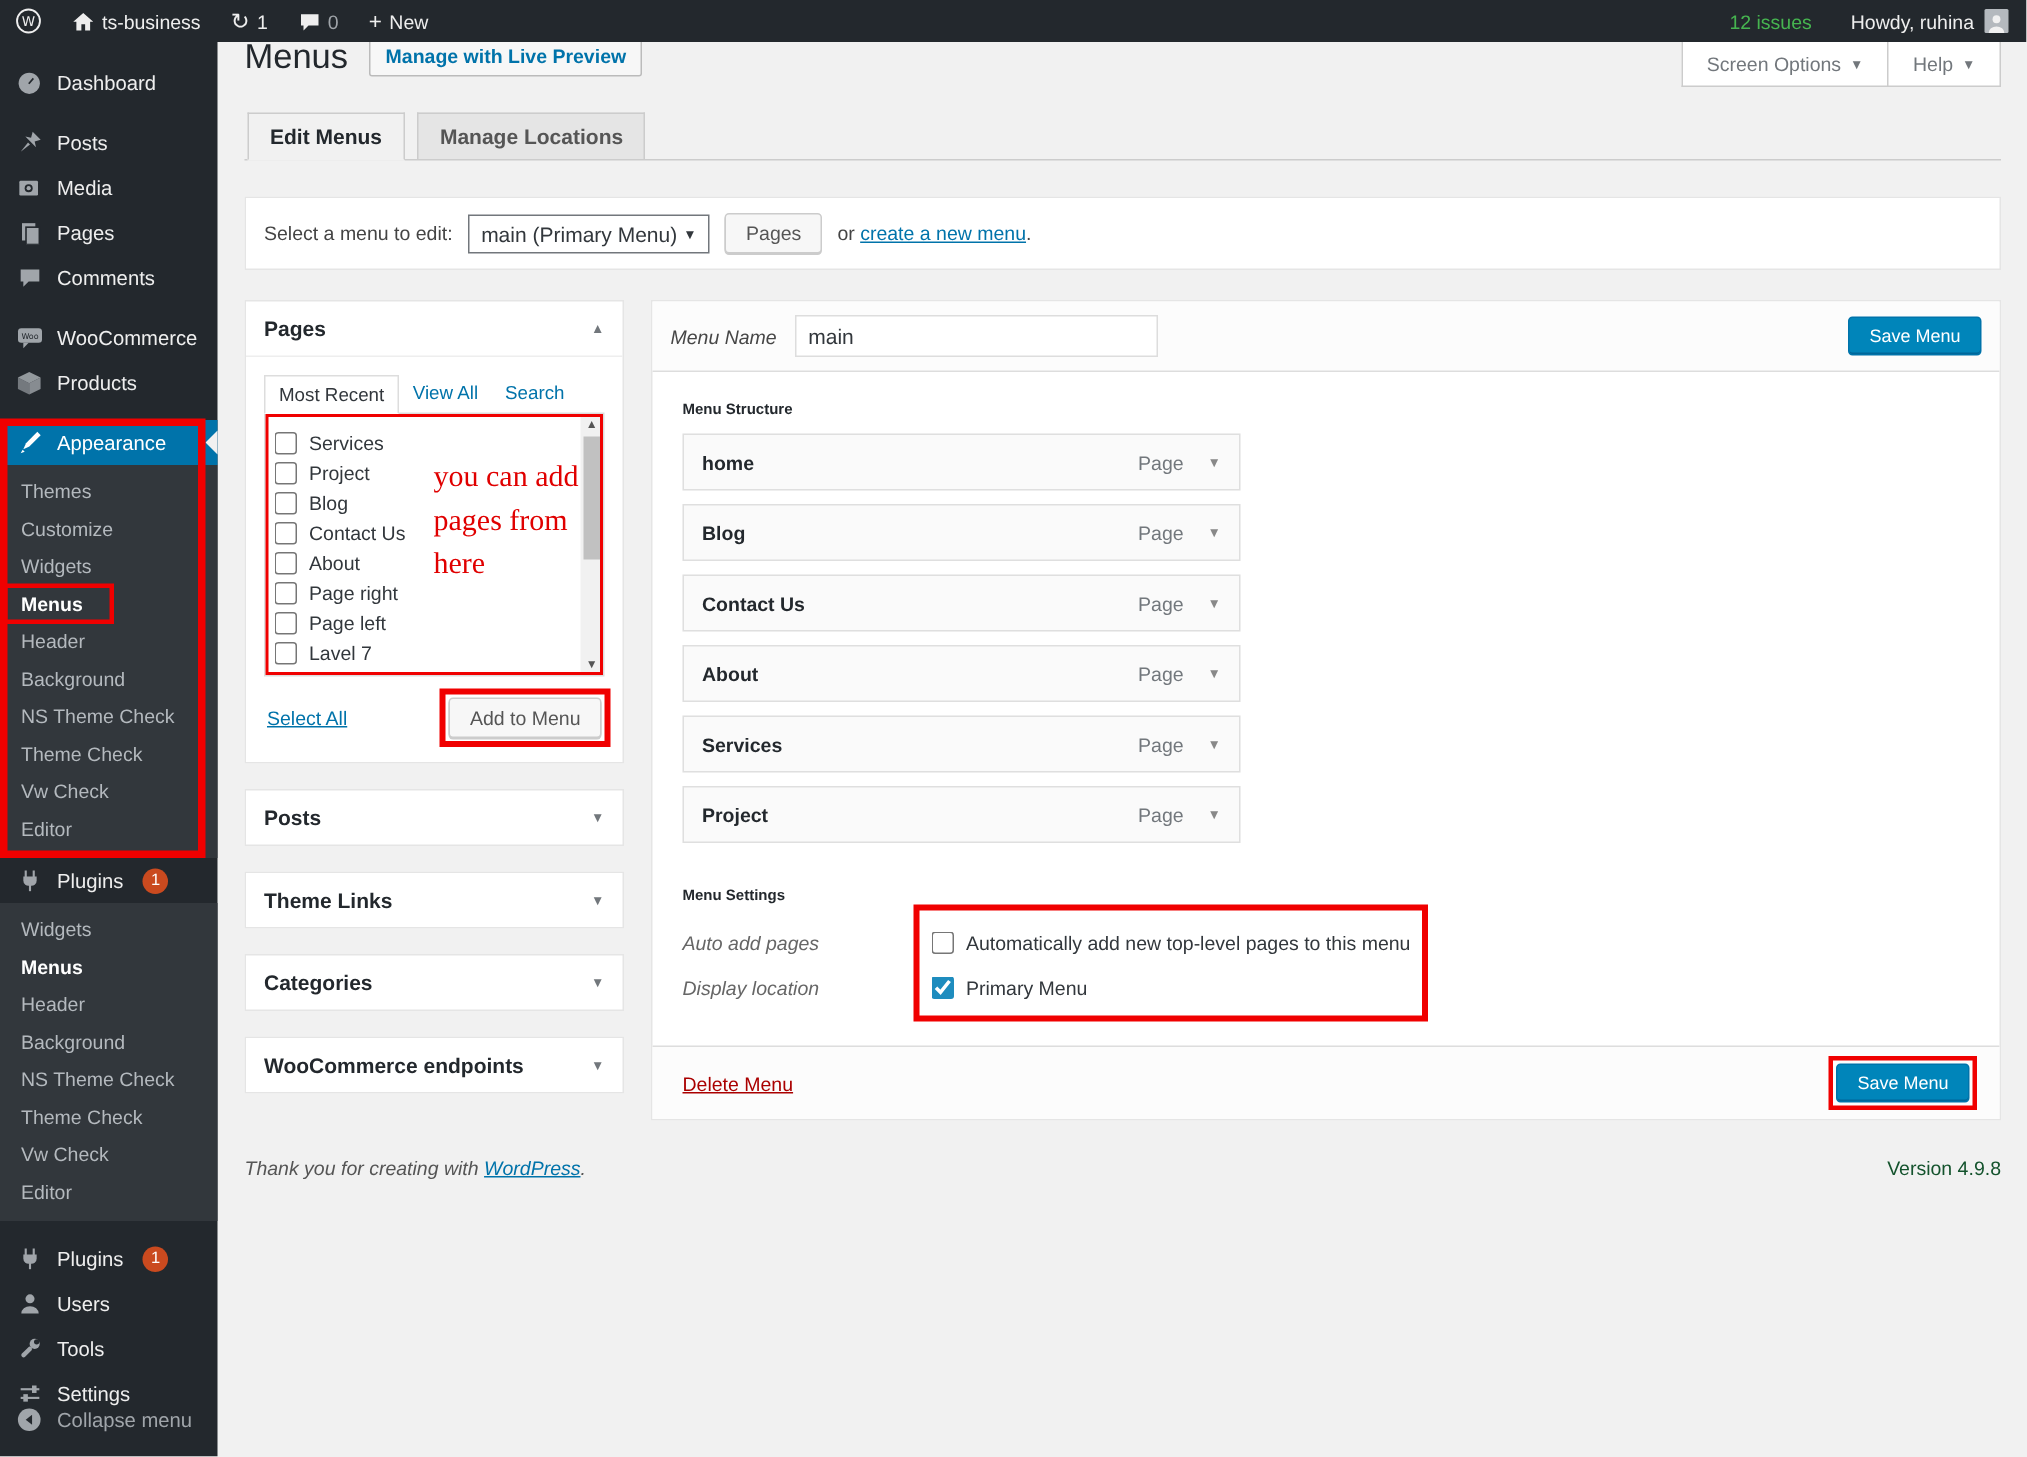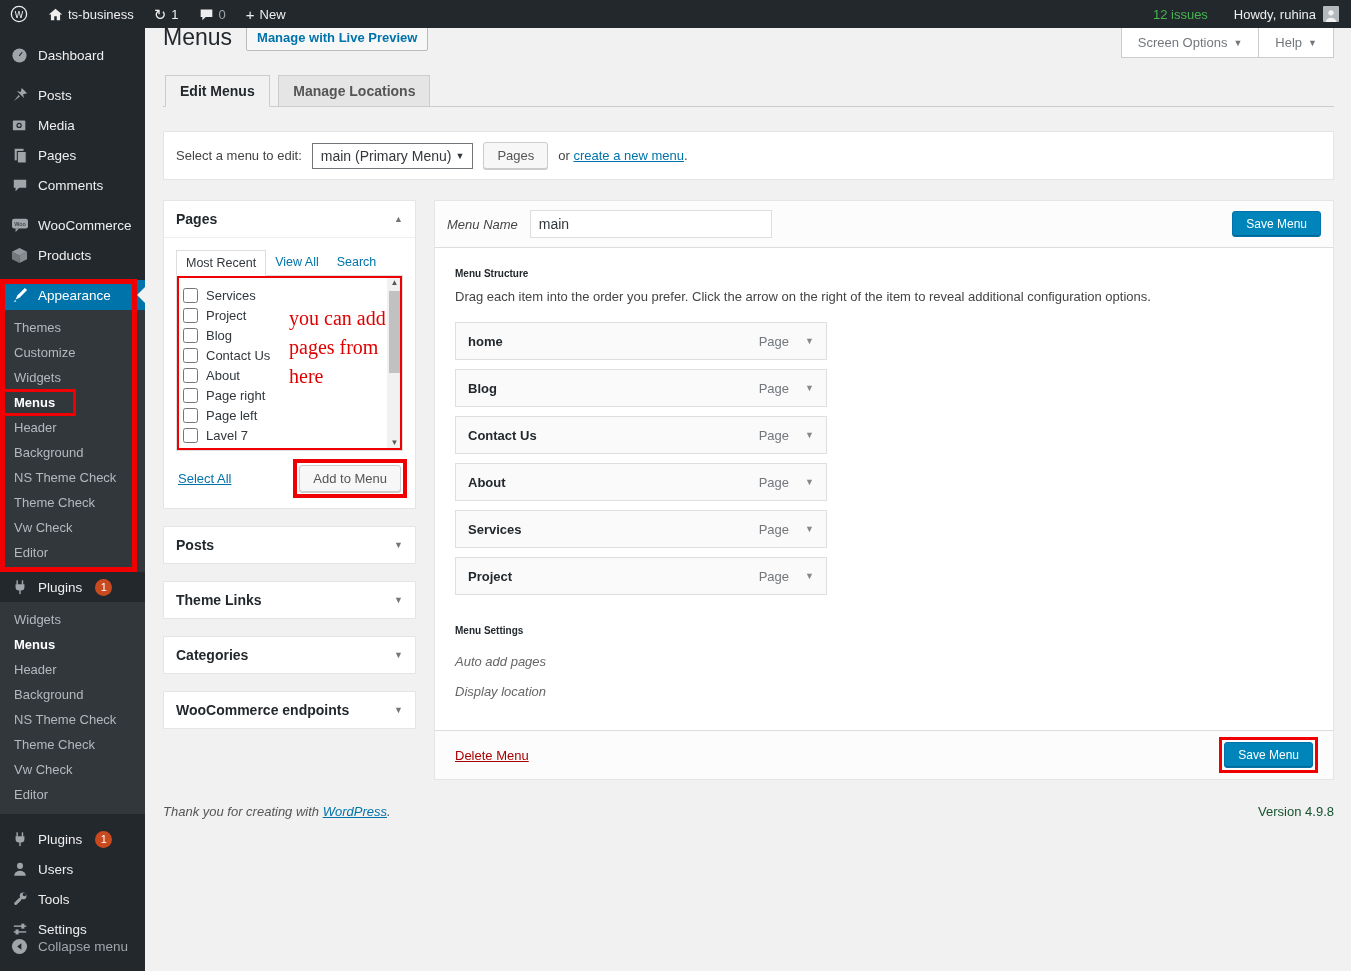--- a/index.html
+++ b/index.html
@@ -520,21 +520,20 @@
     <div class="col-right">
       <div class="menu-panel">
         <div class="panel-header">
           <span class="menu-name-label">Menu Name</span>
           <input class="menu-name-input" type="text" value="main" style="">
           <span class="spacer"></span>
           <button class="button-primary">Save Menu</button>
         </div>
         <div class="panel-body">
           <div class="section-title">Menu Structure</div>
-          <p class="help-text">Drag each item into the order you prefer. Click the arrow on the right of the item to reveal additional configuration options.</p>
 
           <div class="menu-item-bar">
             <span class="mi-title">home</span>
             <span class="mi-right">
                 <span class="mi-type">Page</span>
                 <span class="mi-caret">▼</span>
               </span>
           </div>
           <div class="menu-item-bar">
             <span class="mi-title">Blog</span>
@@ -571,20 +570,30 @@
                 <span class="mi-caret">▼</span>
               </span>
           </div>
 
           <div class="section-title" style="margin-top:30px;">Menu Settings</div>
           <div class="settings-wrap">
             <div class="settings-labels">
               <div>Auto add pages</div>
               <div>Display location</div>
             </div>
+            <div class="settings-controls red-frame rf-settings">
+              <label class="ctl-row">
+                <input type="checkbox" style="">
+                <span>Automatically add new top-level pages to this menu</span>
+              </label>
+              <label class="ctl-row">
+                <input type="checkbox" checked="" style="">
+                <span>Primary Menu</span>
+              </label>
+            </div>
           </div>
         </div>
         <div class="panel-footer">
           <a class="delete-link">Delete Menu</a>
           <span class="red-frame rf-save">
             <button class="button-primary">Save Menu</button>
           </span>
         </div>
       </div>
     </div>

